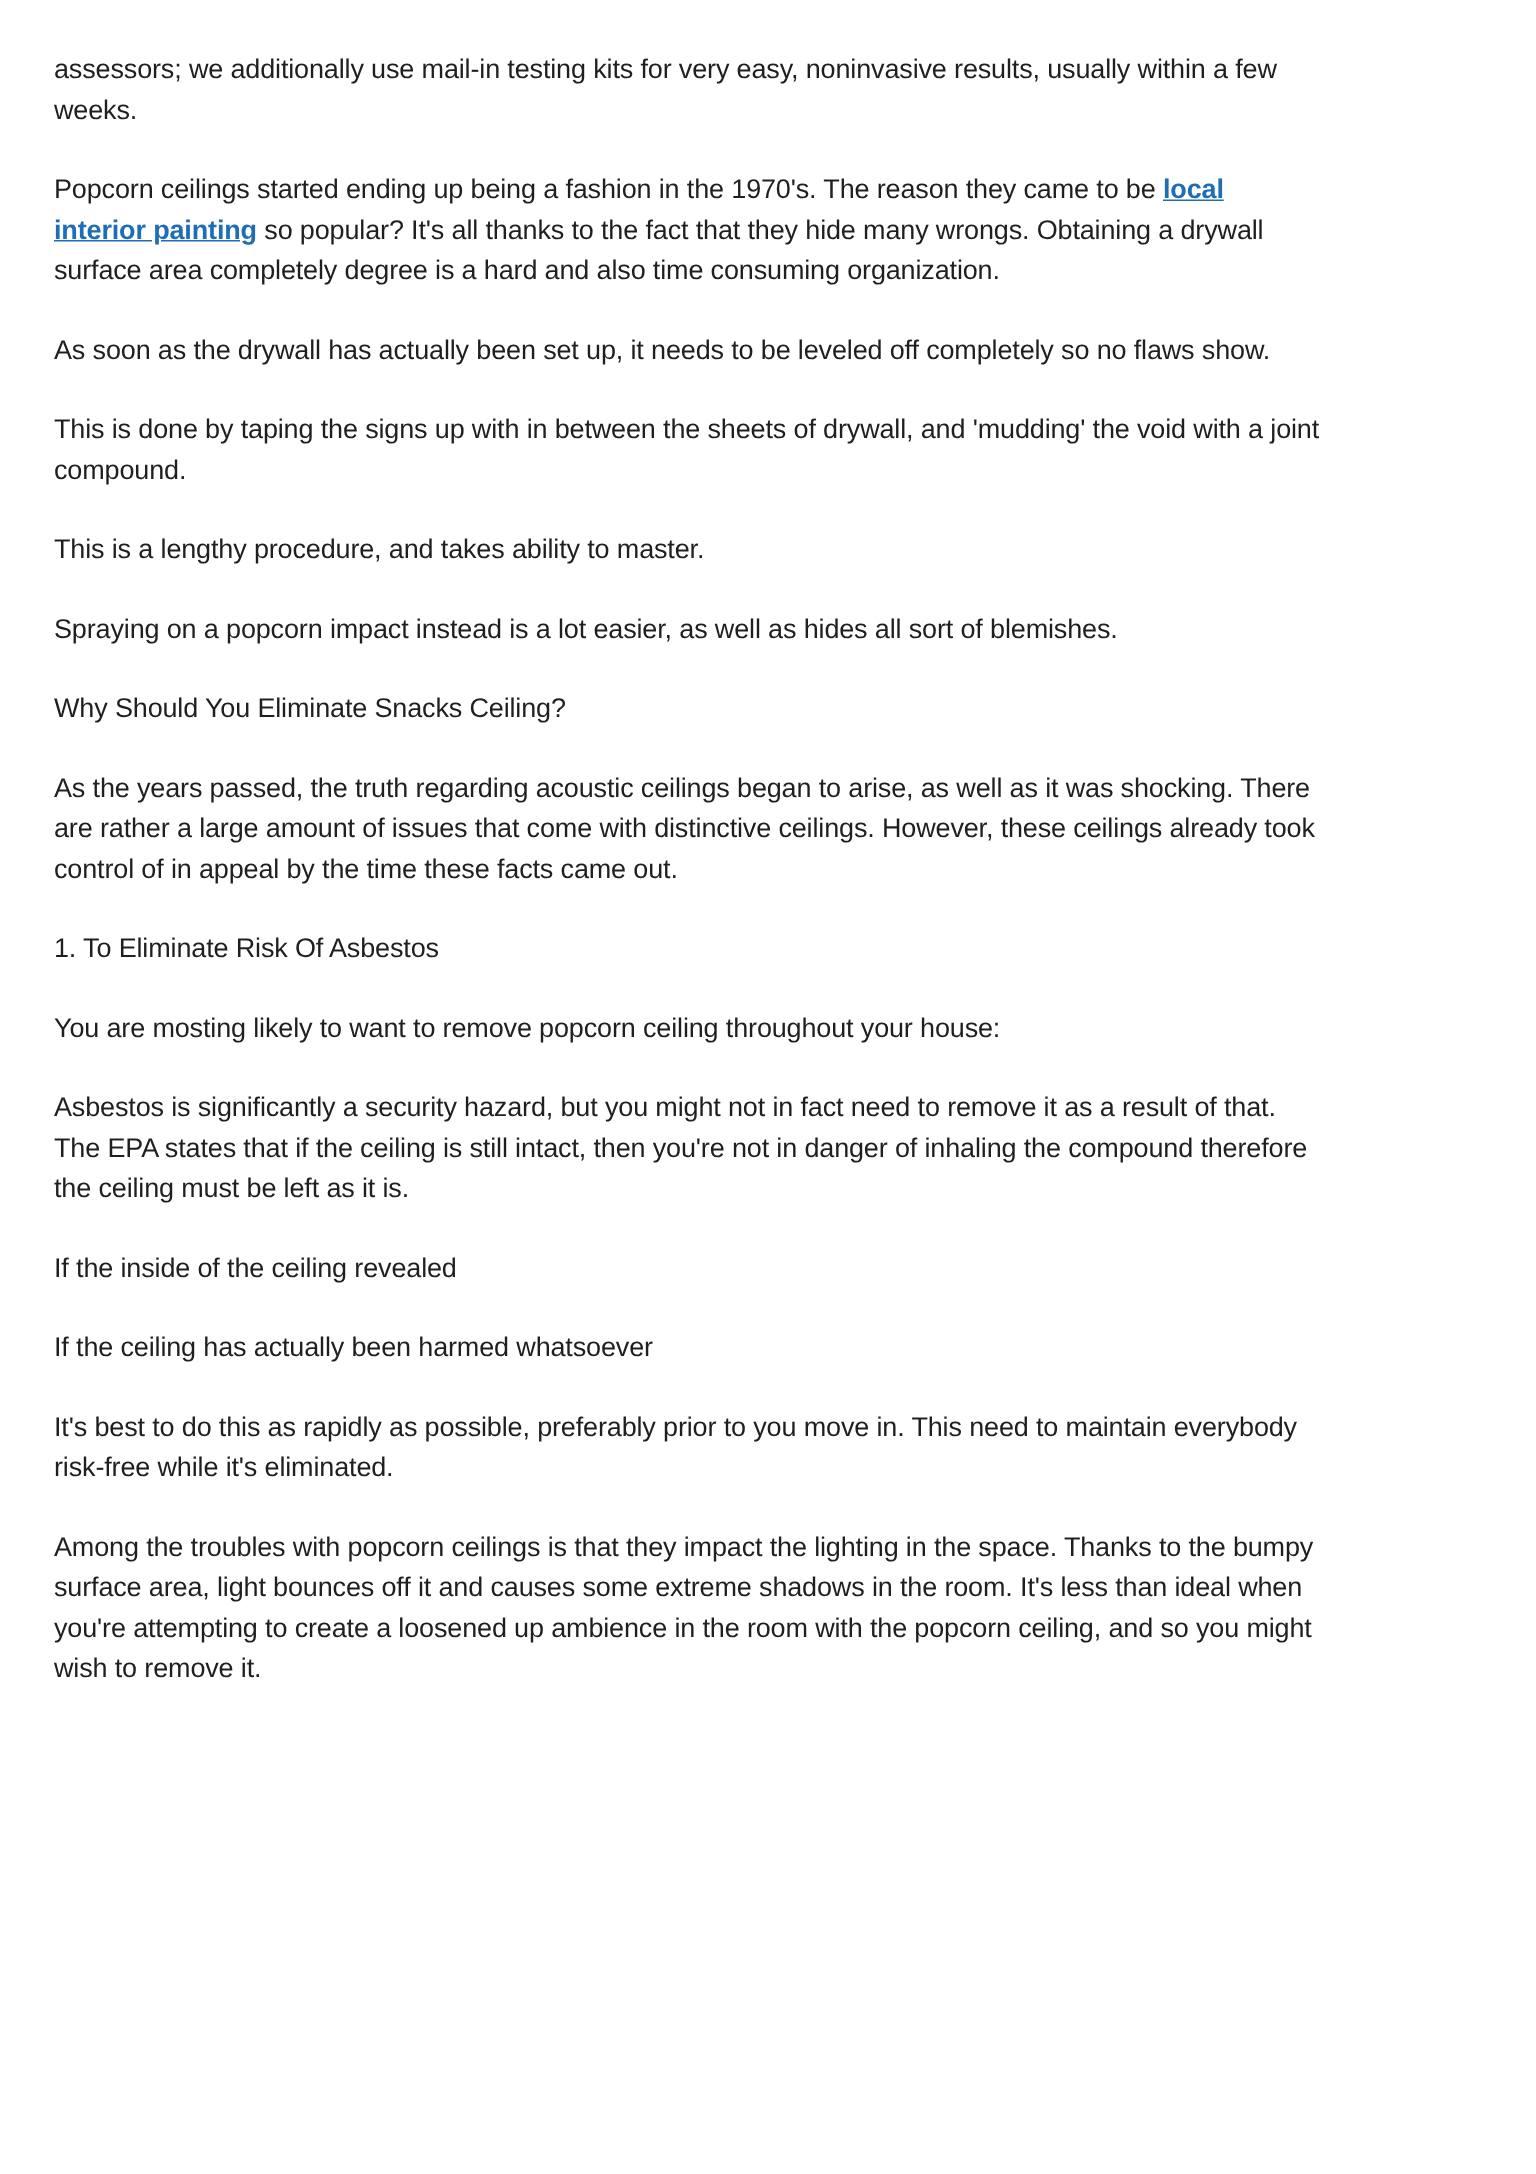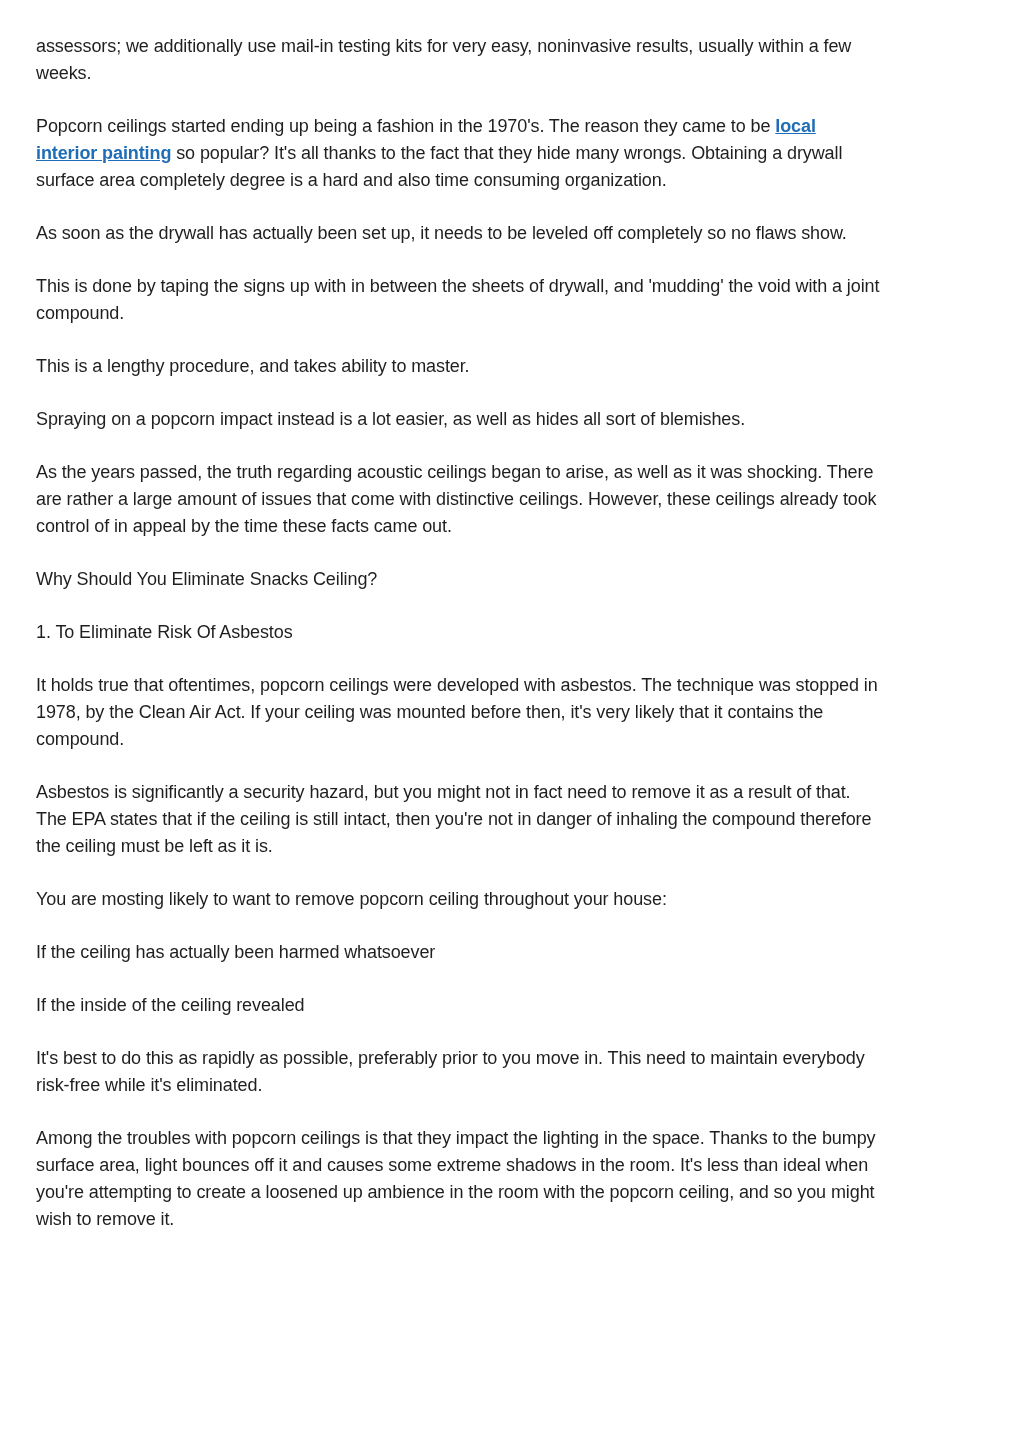--- a/index.html
+++ b/index.html
@@ -41,23 +41,22 @@
 </head>
 <body>
 
 <div class="doc" id="doc">
     <p class="para"><span>assessors; we additionally use mail-in testing kits for very easy, noninvasive results, usually within a few weeks.</span></p>
     <p class="para"><span>Popcorn ceilings started ending up being a fashion in the 1970's. The reason they came to be </span><a href="#">local interior painting</a><span> so popular? It's all thanks to the fact that they hide many wrongs. Obtaining a drywall surface area completely degree is a hard and also time consuming organization.</span></p>
     <p class="para"><span>As soon as the drywall has actually been set up, it needs to be leveled off completely so no flaws show.</span></p>
     <p class="para"><span>This is done by taping the signs up with in between the sheets of drywall, and 'mudding' the void with a joint compound.</span></p>
     <p class="para"><span>This is a lengthy procedure, and takes ability to master.</span></p>
     <p class="para"><span>Spraying on a popcorn impact instead is a lot easier, as well as hides all sort of blemishes.</span></p>
+    <p class="para"><span>Why Should You Eliminate Snacks Ceiling?</span></p>
     <p class="para"><span>As the years passed, the truth regarding acoustic ceilings began to arise, as well as it was shocking. There are rather a large amount of issues that come with distinctive ceilings. However, these ceilings already took control of in appeal by the time these facts came out.</span></p>
-    <p class="para"><span>Why Should You Eliminate Snacks Ceiling?</span></p>
     <p class="para"><span>1. To Eliminate Risk Of Asbestos</span></p>
-    <p class="para"><span>It holds true that oftentimes, popcorn ceilings were developed with asbestos. The technique was stopped in 1978, by the Clean Air Act. If your ceiling was mounted before then, it's very likely that it contains the compound.</span></p>
+    <p class="para"><span>You are mosting likely to want to remove popcorn ceiling throughout your house:</span></p>
     <p class="para"><span>Asbestos is significantly a security hazard, but you might not in fact need to remove it as a result of that. The EPA states that if the ceiling is still intact, then you're not in danger of inhaling the compound therefore the ceiling must be left as it is.</span></p>
-    <p class="para"><span>You are mosting likely to want to remove popcorn ceiling throughout your house:</span></p>
+    <p class="para"><span>If the inside of the ceiling revealed</span></p>
     <p class="para"><span>If the ceiling has actually been harmed whatsoever</span></p>
-    <p class="para"><span>If the inside of the ceiling revealed</span></p>
     <p class="para"><span>It's best to do this as rapidly as possible, preferably prior to you move in. This need to maintain everybody risk-free while it's eliminated.</span></p>
     <p class="para"><span>Among the troubles with popcorn ceilings is that they impact the lighting in the space. Thanks to the bumpy surface area, light bounces off it and causes some extreme shadows in the room. It's less than ideal when you're attempting to create a loosened up ambience in the room with the popcorn ceiling, and so you might wish to remove it.</span></p>
   </div>
 
 </body></html>

